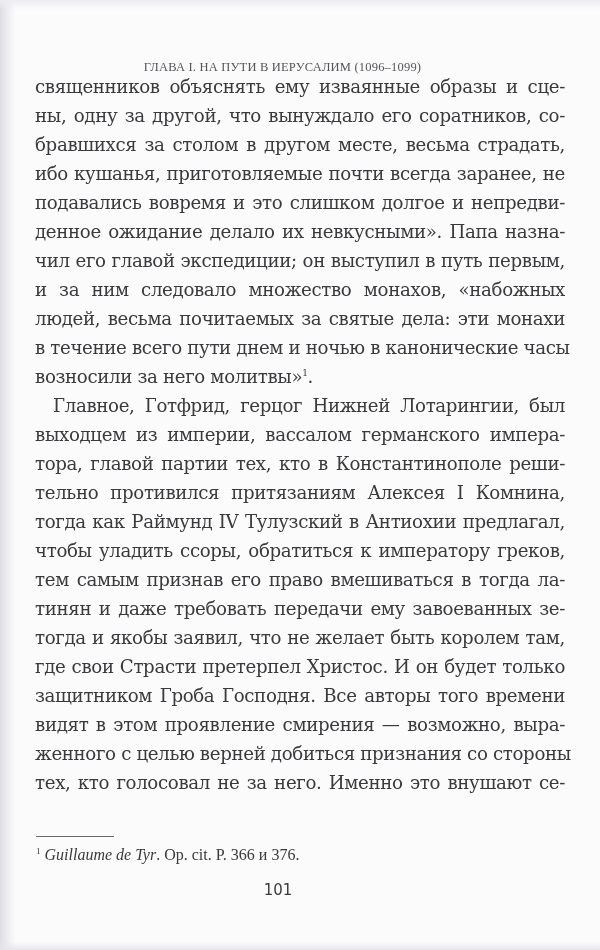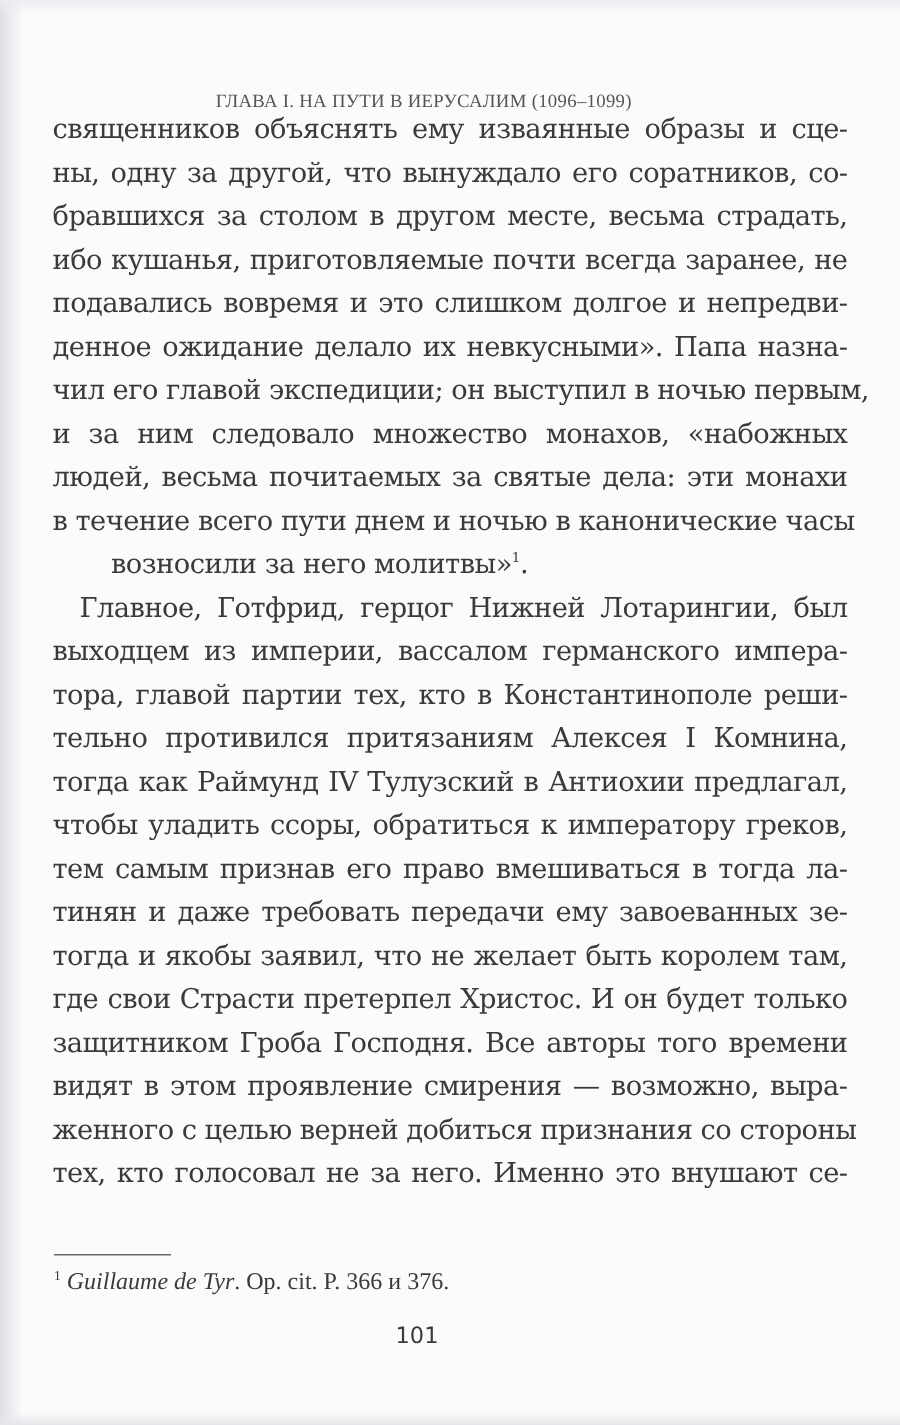--- a/index.html
+++ b/index.html
@@ -55,21 +55,20 @@
       height: 29px;
       line-height: 29px;
       font-size: 18.2px;
       white-space: nowrap;
       text-align: justify;
       text-align-last: justify;
       letter-spacing: -0.35px;
     }
     .line.last {
       text-align-last: left;
-      margin-left: 39px;
     }
     .line.indent {
       padding-left: 18px;
     }
     sup.fn {
       font-size: 9px;
       line-height: 0;
       vertical-align: super;
     }
     .footnote-rule {
@@ -119,21 +118,21 @@
 
 <div class="running-head">ГЛАВА I. НА ПУТИ В ИЕРУСАЛИМ (1096–1099)</div>
 
 <div class="body-text">
   <div class="line">священников объяснять ему изваянные образы и сце-</div>
   <div class="line">ны, одну за другой, что вынуждало его соратников, со-</div>
   <div class="line">бравшихся за столом в другом месте, весьма страдать,</div>
   <div class="line">ибо кушанья, приготовляемые почти всегда заранее, не</div>
   <div class="line">подавались вовремя и это слишком долгое и непредви-</div>
   <div class="line">денное ожидание делало их невкусными». Папа назна-</div>
-  <div class="line">чил его главой экспедиции; он выступил в ночью первым,</div>
+  <div class="line">чил его главой экспедиции; он выступил в путь первым,</div>
   <div class="line">и за ним следовало множество монахов, «набожных</div>
   <div class="line">людей, весьма почитаемых за святые дела: эти монахи</div>
   <div class="line">в течение всего пути днем и ночью в канонические часы</div>
   <div class="line last"><span>возносили за него молитвы»</span><sup class="fn">1</sup><span>.</span></div>
   <div class="line indent">Главное, Готфрид, герцог Нижней Лотарингии, был</div>
   <div class="line">выходцем из империи, вассалом германского импера-</div>
   <div class="line">тора, главой партии тех, кто в Константинополе реши-</div>
   <div class="line">тельно противился притязаниям Алексея I Комнина,</div>
   <div class="line">тогда как Раймунд IV Тулузский в Антиохии предлагал,</div>
   <div class="line">чтобы уладить ссоры, обратиться к императору греков,</div>

